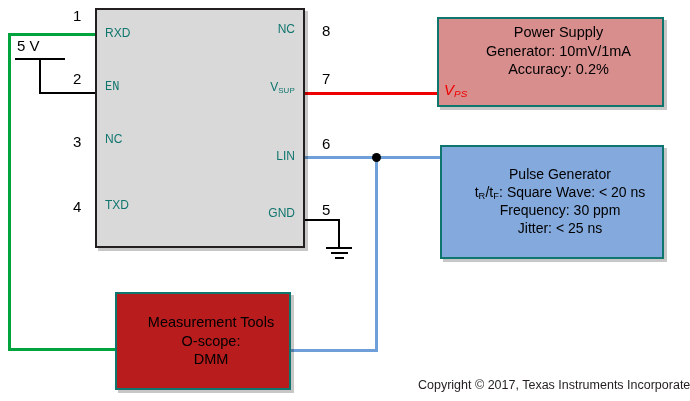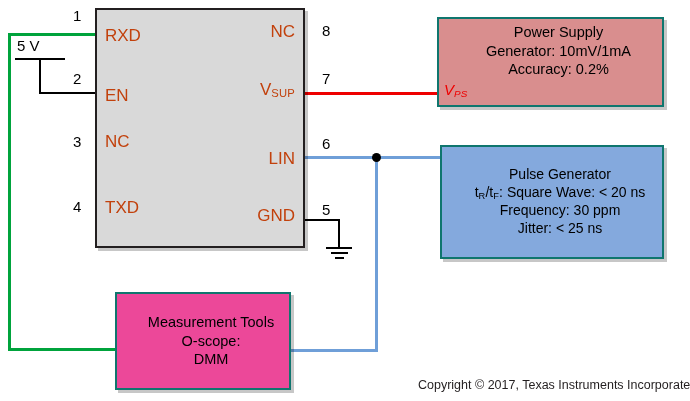--- a/index.html
+++ b/index.html
@@ -42,22 +42,22 @@
     top: 8px;
     width: 210px;
     height: 240px;
     background: #d9d9d9;
     border: 2px solid #231f20;
     box-sizing: border-box;
     box-shadow: 3px 3px 0 rgba(0,0,0,0.22);
   }
   .pin-label {
     position: absolute;
-    font-size: 17px;
-    color: #c2410c;
+    font-size: 12px;
+    color: #0f766e;
     white-space: nowrap;
     line-height: 1;
   }
   .pin-label.left  { left: 105px; }
   .pin-label.right { right: 10px; text-align: right; }
   .pin-num {
     position: absolute;
     font-size: 15px;
     color: #000000;
     line-height: 1;
@@ -105,21 +105,21 @@
   #pulse-gen-block {
     left: 440px; top: 145px;
     width: 224px; height: 114px;
     background: #84a9dd;
     font-size: 14px;
   }
 
   #measurement-block {
     left: 115px; top: 292px;
     width: 176px; height: 98px;
-    background: #ec4899;
+    background: #b91c1c;
     font-size: 14.5px;
   }
 
   
   #five-volt-label {
     position: absolute;
     left: 17px;
     top: 38px;
     font-size: 15px;
     color: #000000;
@@ -179,21 +179,21 @@
     <i id="gnd-bar-1"></i>
     <i id="gnd-bar-2"></i>
     <i id="gnd-bar-3"></i>
   </div>
 
   <div id="five-volt-label">5 V</div>
 
   <div id="ic-body"></div>
 
   <div class="pin-label left" style="top:27px;">RXD</div>
-  <div class="pin-label left" style="top:87px;">EN</div>
+  <div class="pin-label left" style="top:81px;font-family:Liberation Mono, monospace;">EN</div>
   <div class="pin-label left" style="top:133px;">NC</div>
   <div class="pin-label left" style="top:199px;">TXD</div>
 
   <div class="pin-num" style="left:73px; top:8px;">1</div>
   <div class="pin-num" style="left:73px; top:71px;">2</div>
   <div class="pin-num" style="left:73px; top:134px;">3</div>
   <div class="pin-num" style="left:73px; top:199px;">4</div>
 
   <div class="pin-label right" style="top:23px; right:395px;">NC</div>
   <div class="pin-label right" style="top:81px; right:395px;"><span>V</span><sub>SUP</sub></div>

